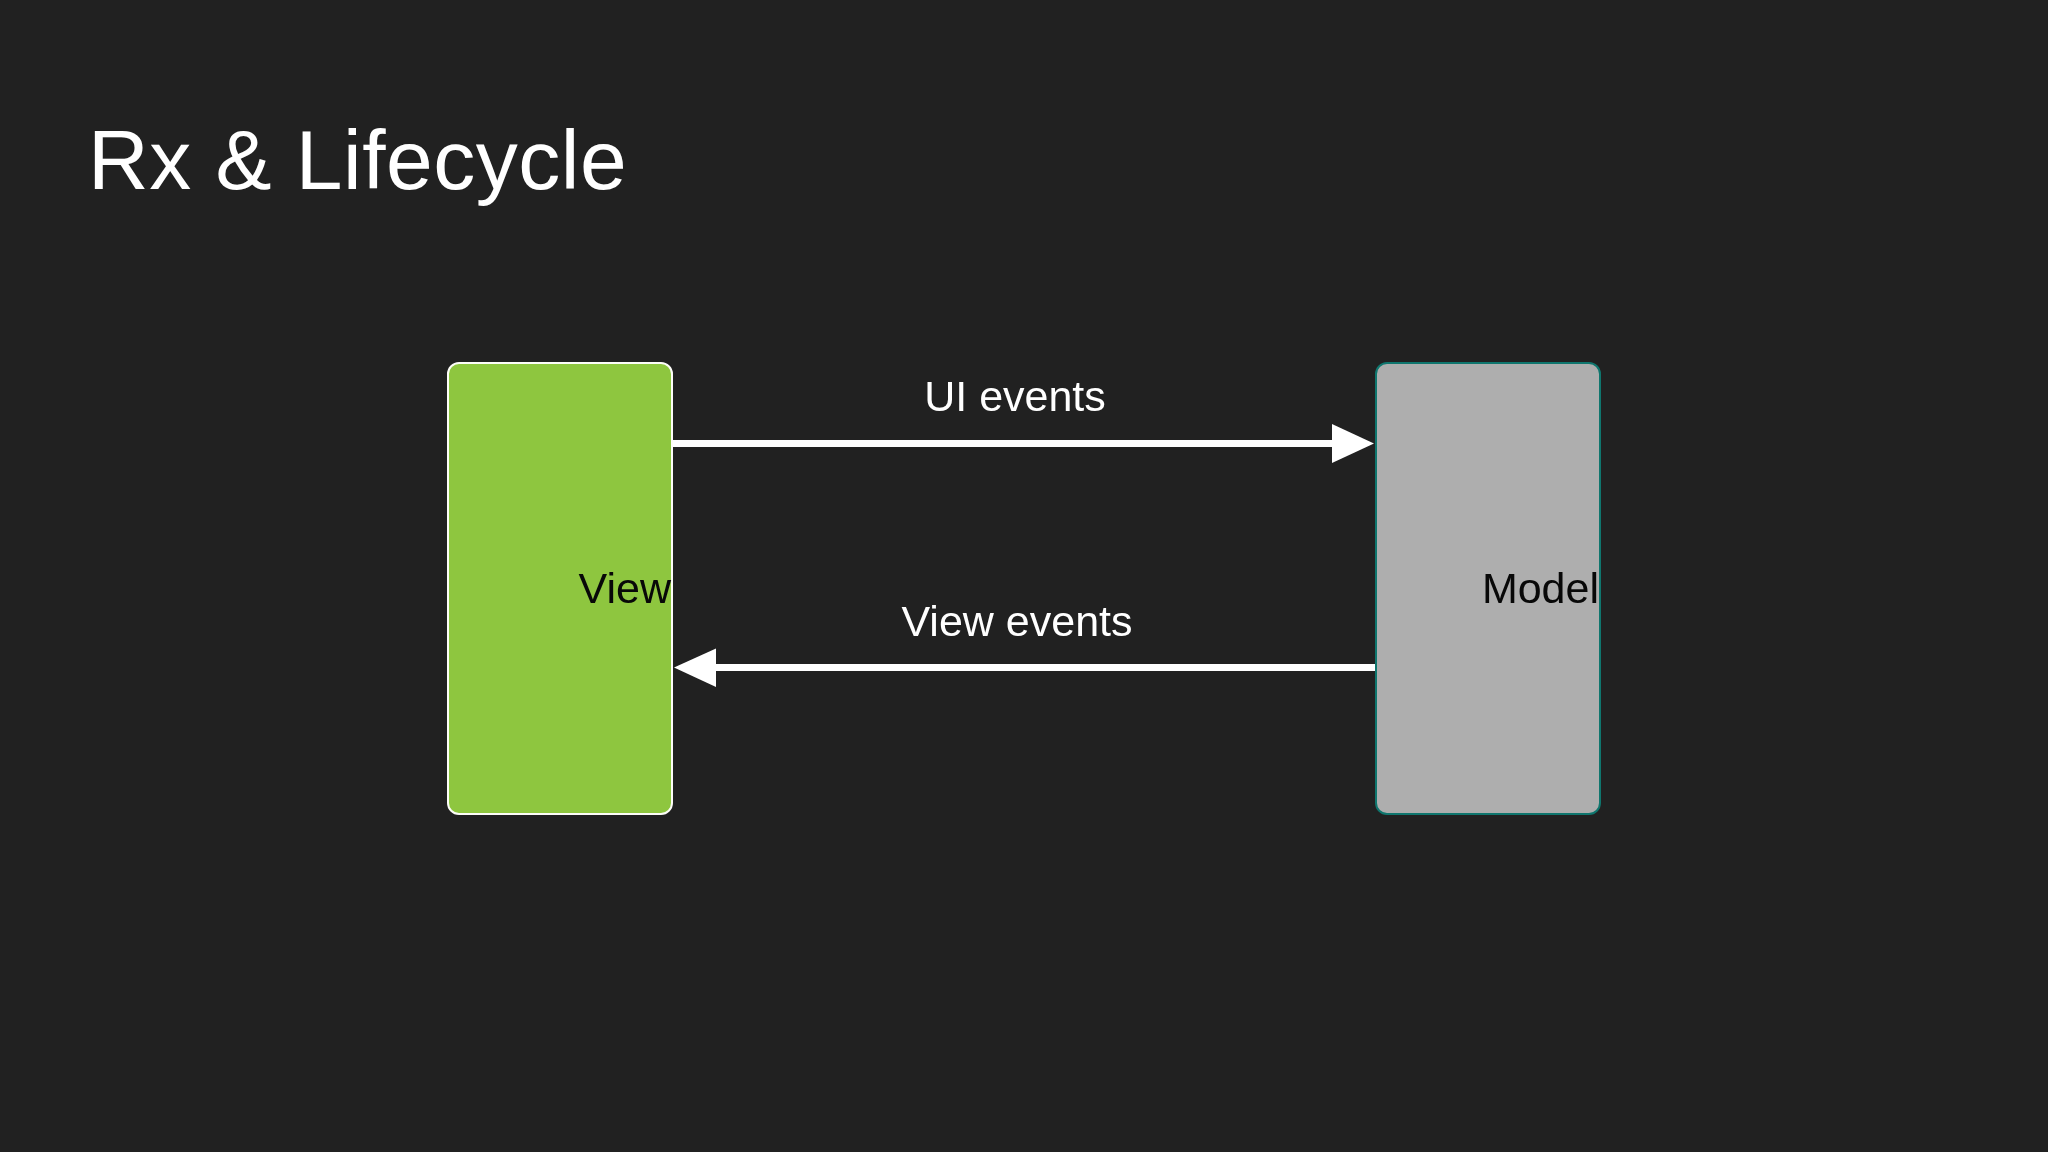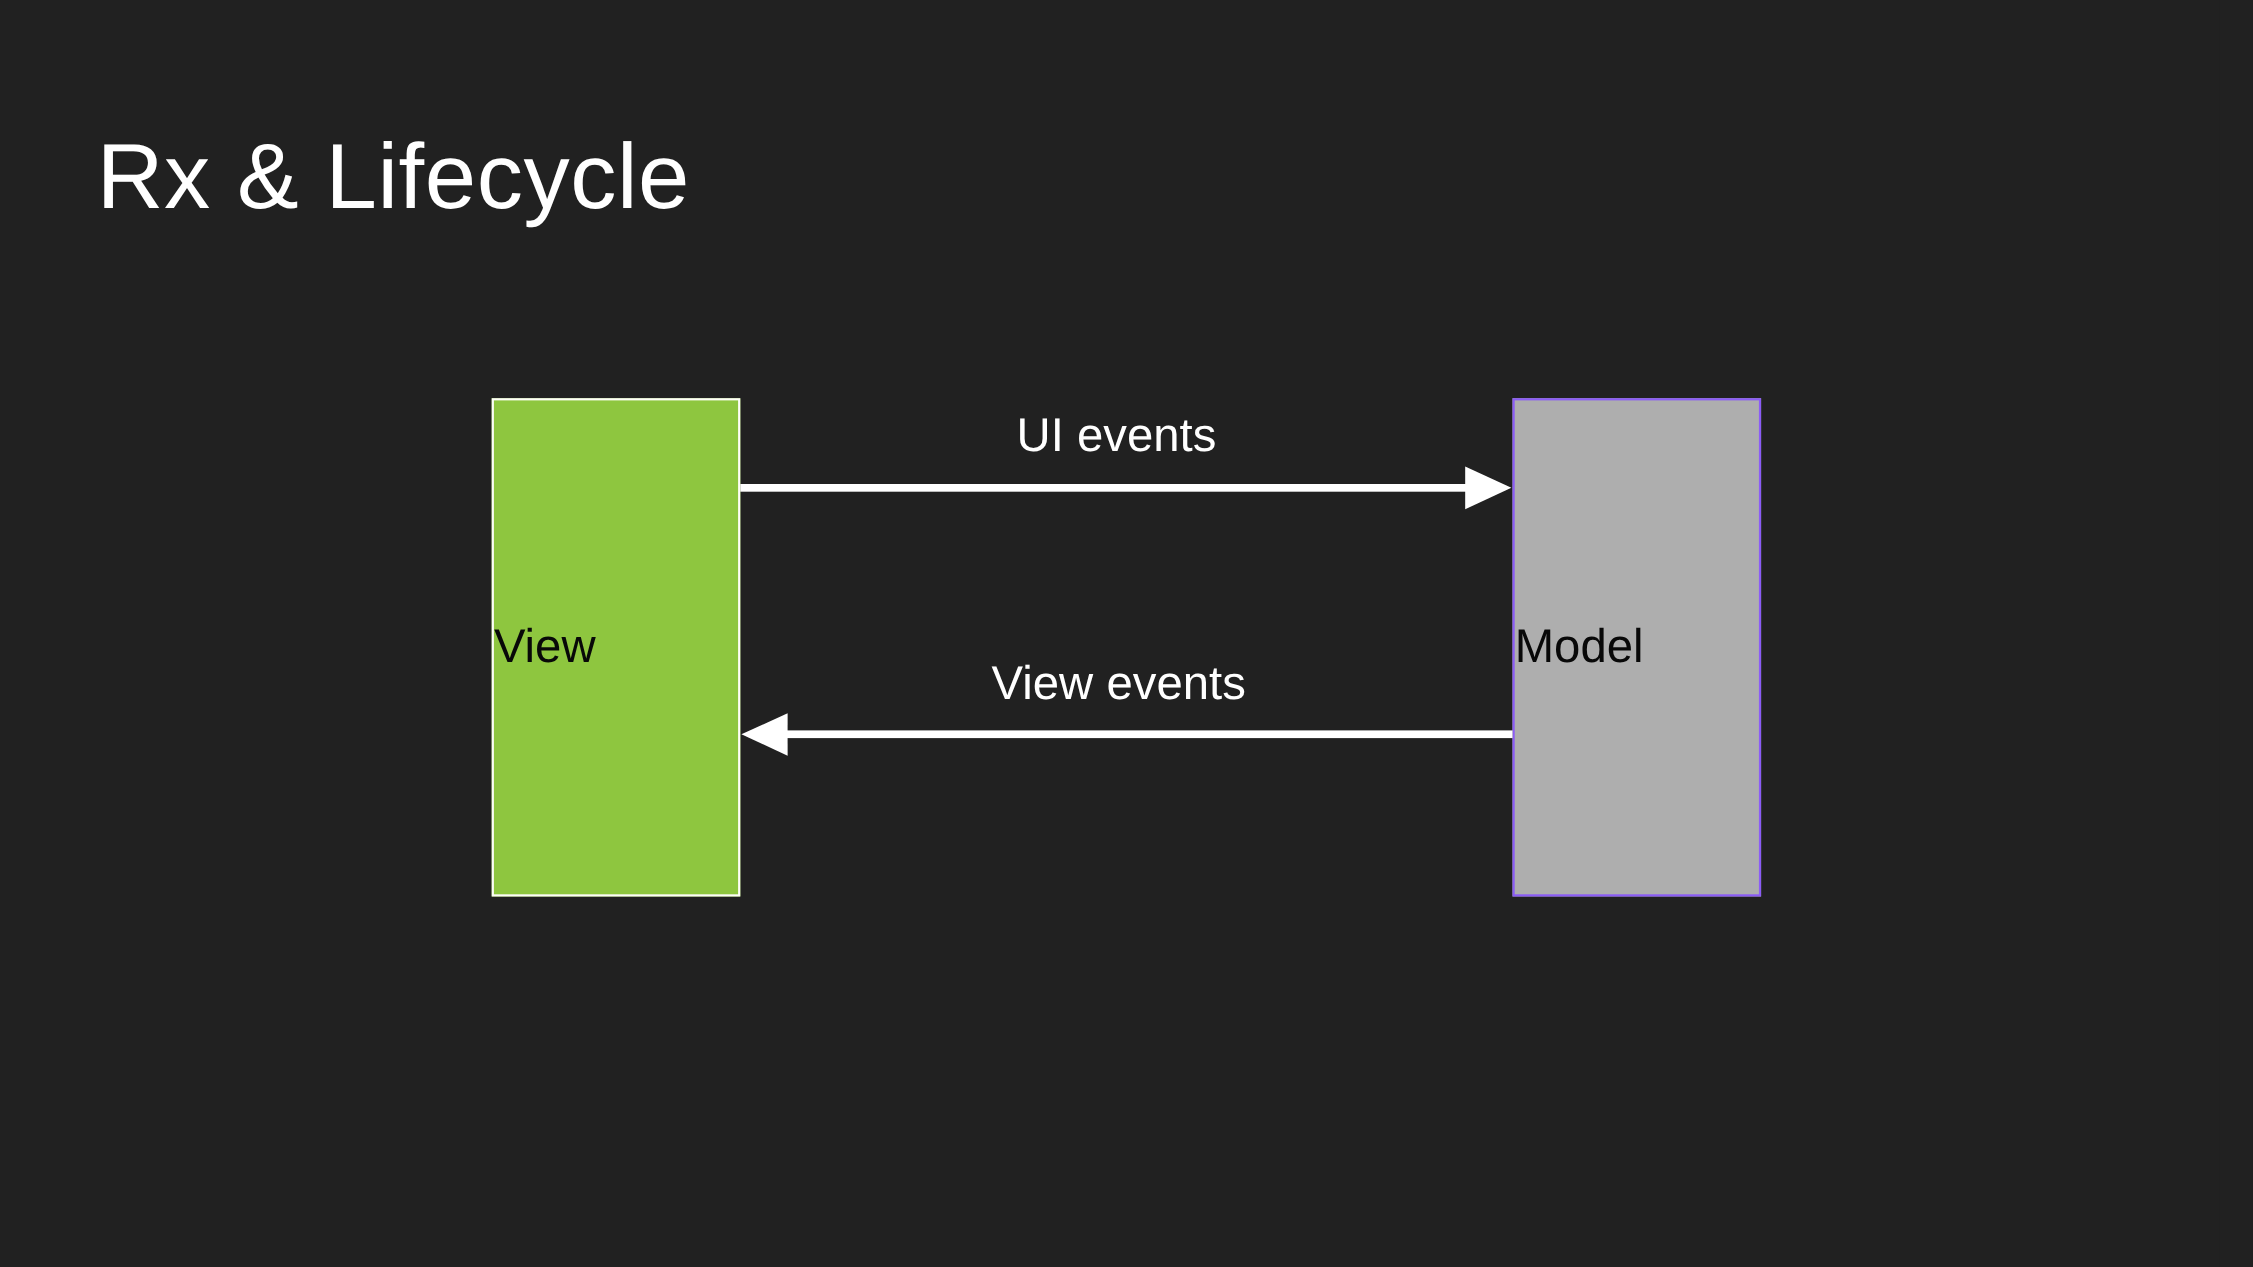--- a/index.html
+++ b/index.html
@@ -30,36 +30,37 @@
     color: #ffffff;
     letter-spacing: 0.5px;
   }
   .node {
     position: absolute;
     width: 226px;
     height: 453px;
     box-sizing: border-box;
     display: flex;
     align-items: center;
-    justify-content: flex-start;
+    justify-content: flex-end;
     font-size: 43px;
     line-height: 1;
     color: #080808;
+    border-radius: 12px;
   }
   .node-view {
     left: 447px;
     top: 362px;
     background: #8ec63f;
     border: 2px solid #fdfdf8;
   }
   .node-model {
     left: 1375px;
     top: 362px;
     background: #aeaeae;
-    border: 2px solid #8b5cf6;
+    border: 2px solid #0f766e;
   }
   .arrow-layer {
     position: absolute;
     left: 0;
     top: 0;
     width: 2048px;
     height: 1152px;
     pointer-events: none;
   }
   .edge-label {

